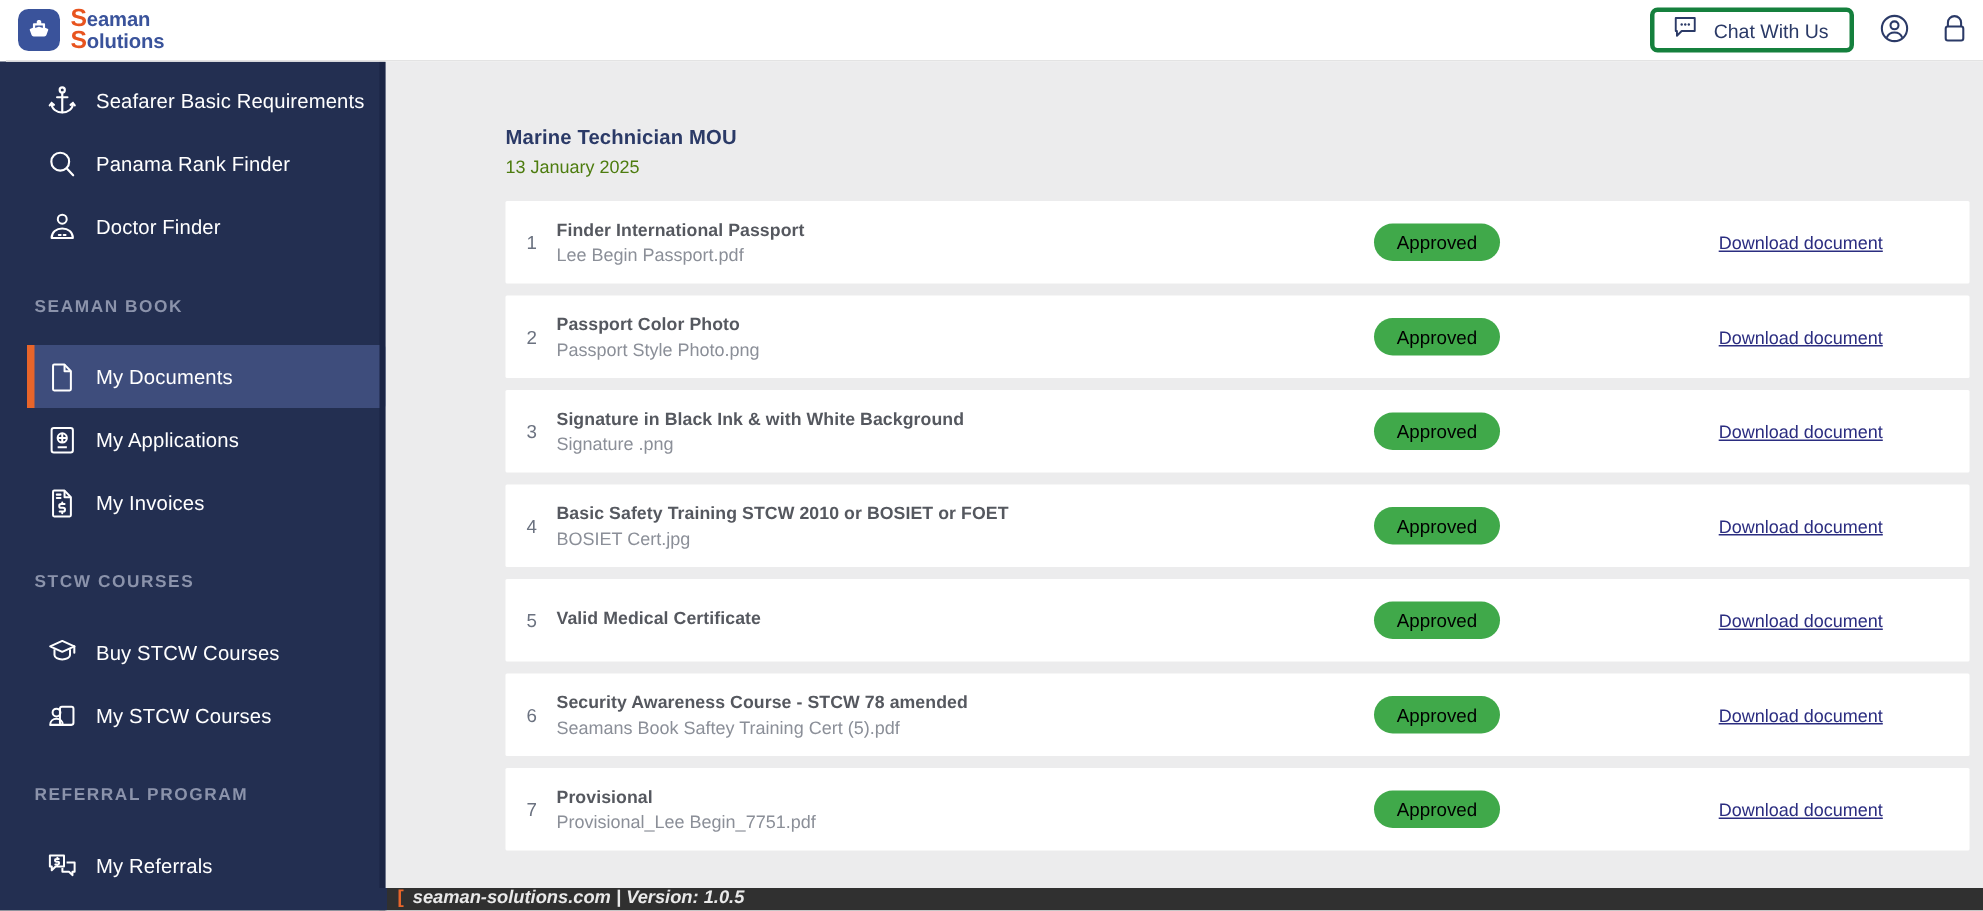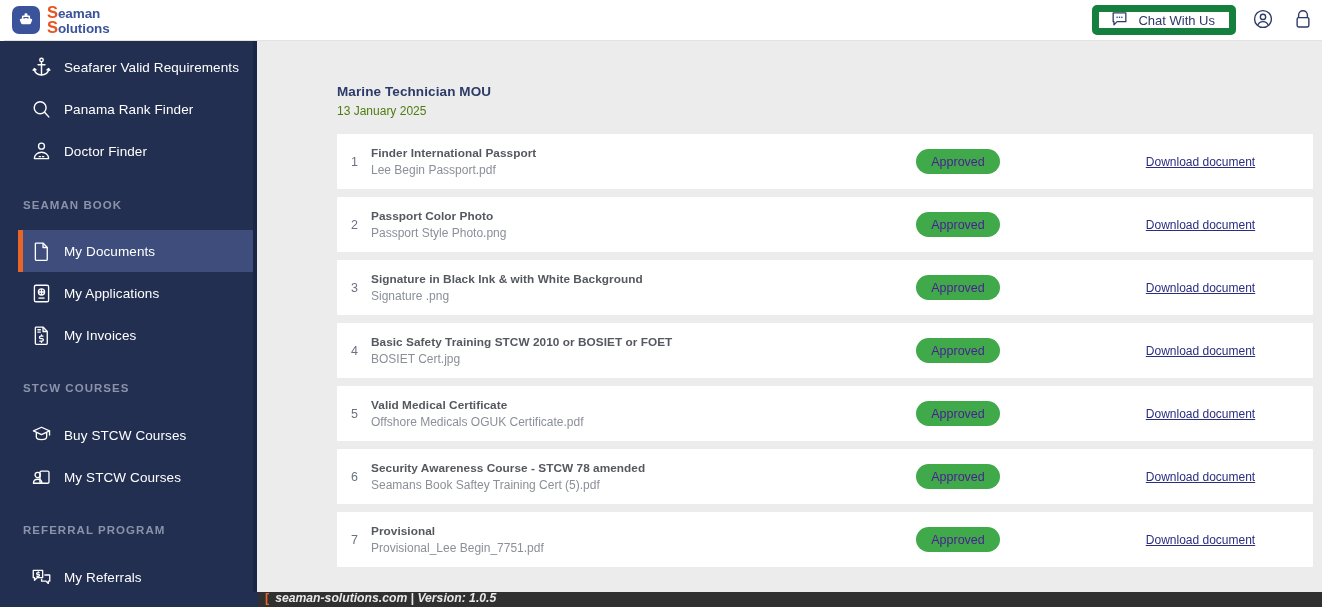--- a/index.html
+++ b/index.html
@@ -30,21 +30,21 @@
   .brand-line .cap { color:#e8541f; font-size: 16.5px; font-weight: 700; }
   .brand-l1 { margin-bottom: -2px; }
 
   .topbar-right {
     margin-left: auto; display: flex; align-items: center; gap: 14px;
     padding-right: 10px;
   }
   .chat-btn {
     display: flex; align-items: center; gap: 9px;
     height: 30px; padding: 0 14px 0 11px;
-    border: 7px solid #15803d; border-radius: 5px;
+    border: 3px solid #15803d; border-radius: 5px;
     background: #fff; cursor: pointer;
   }
   .chat-btn .label { font-size: 13px; color: #2b3a67; font-weight: 400; }
   .icon-btn { width: 26px; height: 26px; display:flex; align-items:center; justify-content:center; cursor:pointer; background:none; border:none; }
 
   
   .sidebar {
     position: absolute; left: 0; top: 41px; width: 257px; height: 566px;
     background: #232f51;
     overflow: hidden;
@@ -92,21 +92,21 @@
     width: 34px; flex: none; text-align: left; padding-left: 14px;
     font-size: 12.5px; color: #6b7280;
   }
   .doc-info { flex: 1 1 auto; min-width: 0; }
   .doc-title { font-size: 11.8px; font-weight: 700; color: #55585f; letter-spacing: .05px; margin-bottom: 3px; white-space: nowrap; }
   .doc-file  { font-size: 12px; color: #8b8f98; white-space: nowrap; }
   .doc-status { width: 260px; flex: none; display: flex; justify-content: center; }
   .badge {
     display: inline-flex; align-items: center; justify-content: center;
     min-width: 78px; height: 25px; padding: 0 15px;
-    background: #40a94a; color: #4c1d95;
+    background: #40a94a; color: #000000;
     font-size: 12.5px; border-radius: 13px;
     cursor: pointer;
   }
   .doc-action { width: 225px; flex: none; display: flex; justify-content: center; }
   .dl-link {
     font-size: 12px; color: #2b2d80; text-decoration: underline;
     cursor: pointer; white-space: nowrap;
   }
 
   
@@ -178,21 +178,21 @@
     <div class="nav-item">
       <span class="ico">
         <svg width="23" height="23" viewBox="0 0 24 24" fill="none" stroke="#ffffff" stroke-width="1.5" stroke-linecap="round">
           <circle cx="12" cy="4.1" r="1.8"></circle>
           <path d="M12 6v13.6"></path>
           <path d="M8.4 9.2h7.2"></path>
           <path d="M4.6 13.6c0 3.7 3.3 6.2 7.4 6.2s7.4-2.5 7.4-6.2"></path>
           <path d="M3.3 14.9l1.3-1.7 1.6 1.3M20.7 14.9l-1.3-1.7-1.6 1.3"></path>
         </svg>
       </span>
-      <span class="lbl">Seafarer Valid Requirements</span>
+      <span class="lbl">Seafarer Basic Requirements</span>
     </div>
 
     <div class="nav-item">
       <span class="ico">
         <svg width="23" height="23" viewBox="0 0 24 24" fill="none" stroke="#ffffff" stroke-width="1.5" stroke-linecap="round">
           <circle cx="10.6" cy="10.2" r="6.2"></circle>
           <path d="M15.2 14.9l4.4 4.8"></path>
         </svg>
       </span>
       <span class="lbl">Panama Rank Finder</span>
@@ -352,21 +352,20 @@
         </div>
         <div class="doc-action">
           <span class="dl-link">Download document</span>
         </div>
       </div>
 
       <div class="doc-row">
         <div class="doc-num">5</div>
         <div class="doc-info">
           <div class="doc-title">Valid Medical Certificate</div>
-          <div class="doc-file">Offshore Medicals OGUK Certificate.pdf</div>
         </div>
         <div class="doc-status">
           <span class="badge">Approved</span>
         </div>
         <div class="doc-action">
           <span class="dl-link">Download document</span>
         </div>
       </div>
 
       <div class="doc-row">

